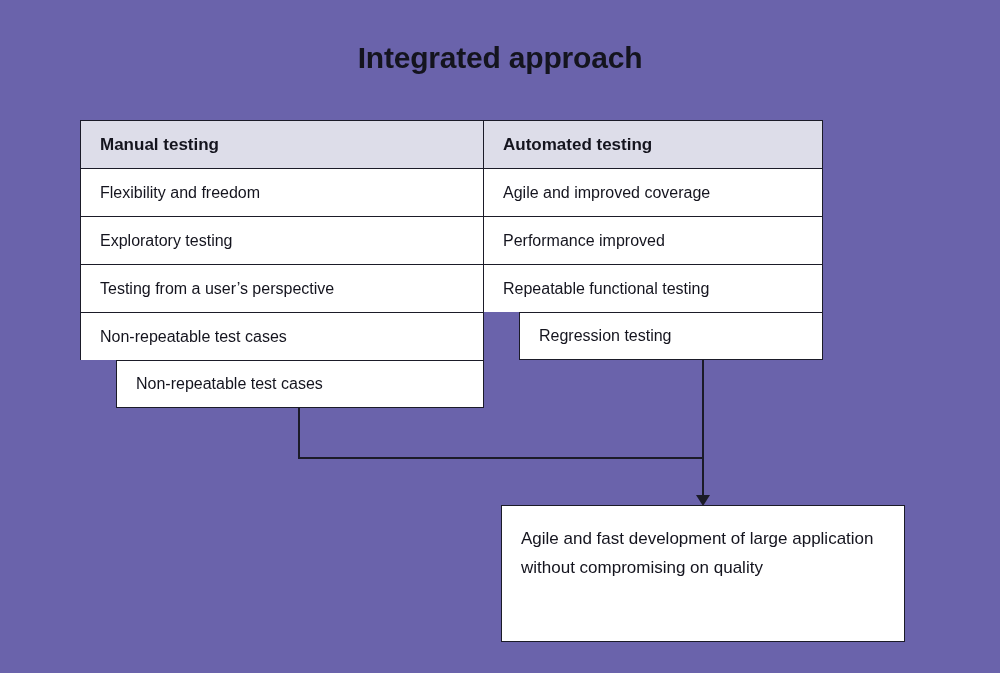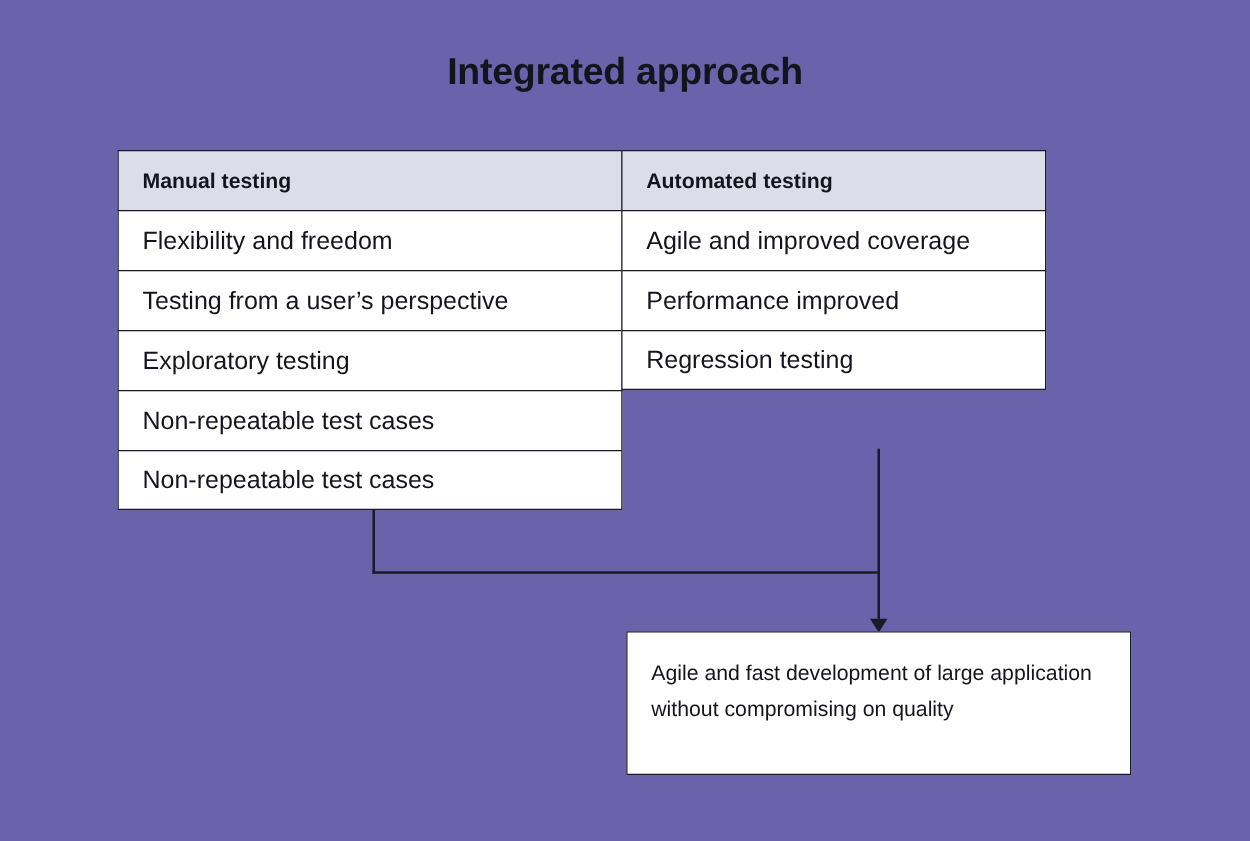--- a/index.html
+++ b/index.html
@@ -31,21 +31,21 @@
     font-size: 30px;
     font-weight: bold;
     color: #14141e;
     letter-spacing: -0.2px;
     line-height: 44px;
   }
 
   
   #comparison-table {
     position: absolute;
-    left: 94px;
+    left: 80px;
     top: 120px;
     width: 806px;
     display: flex;
     align-items: flex-start;
   }
   .table-column {
     box-sizing: border-box;
     width: 404px;
   }
   .table-column.right-column {
@@ -54,32 +54,33 @@
   }
   .cell {
     box-sizing: border-box;
     height: 48px;
     border: 1.6px solid #1b1b28;
     border-bottom-width: 0;
     background: #ffffff;
     display: flex;
     align-items: center;
     padding: 0 0 0 19px;
-    font-size: 20px;
+    font-size: 16px;
     color: #14141e;
     line-height: 22px;
     white-space: nowrap;
   }
   .cell.header-cell {
     background: #dddde9;
     font-weight: bold;
     font-size: 17px;
   }
   .cell.last-cell {
     border-bottom-width: 1.6px;
+    margin-left: 36px;
   }
 
   
   .connector {
     position: absolute;
     background: #1b1b28;
   }
   #connector-left-vertical {
     left: 298px;
     top: 408px;
@@ -108,21 +109,21 @@
     border-right: 7px solid transparent;
     border-top: 11px solid #1b1b28;
   }
 
   
   #result-box {
     position: absolute;
     left: 501px;
     top: 505px;
     width: 404px;
-    height: 115px;
+    height: 137px;
     box-sizing: border-box;
     border: 1.6px solid #1b1b28;
     background: #ffffff;
     padding: 18px 26px 0 19px;
     font-size: 17px;
     line-height: 29px;
     color: #14141e;
   }
 </style>
 </head>
@@ -130,30 +131,31 @@
 
 <div id="canvas">
 
   <div id="page-title">Integrated approach</div>
 
   <div id="comparison-table">
 
     <div class="table-column left-column">
       <div class="cell header-cell">Manual testing</div>
       <div class="cell">Flexibility and freedom</div>
+      <div class="cell">Exploratory testing</div>
       <div class="cell">Testing from a user’s perspective</div>
-      <div class="cell">Exploratory testing</div>
       <div class="cell">Non-repeatable test cases</div>
       <div class="cell last-cell">Non-repeatable test cases</div>
     </div>
 
     <div class="table-column right-column">
       <div class="cell header-cell">Automated testing</div>
       <div class="cell">Agile and improved coverage</div>
       <div class="cell">Performance improved</div>
+      <div class="cell">Repeatable functional testing</div>
       <div class="cell last-cell">Regression testing</div>
     </div>
 
   </div>
 
   <div class="connector" id="connector-left-vertical"></div>
   <div class="connector" id="connector-horizontal"></div>
   <div class="connector" id="connector-right-vertical"></div>
   <div id="connector-arrowhead"></div>
 

